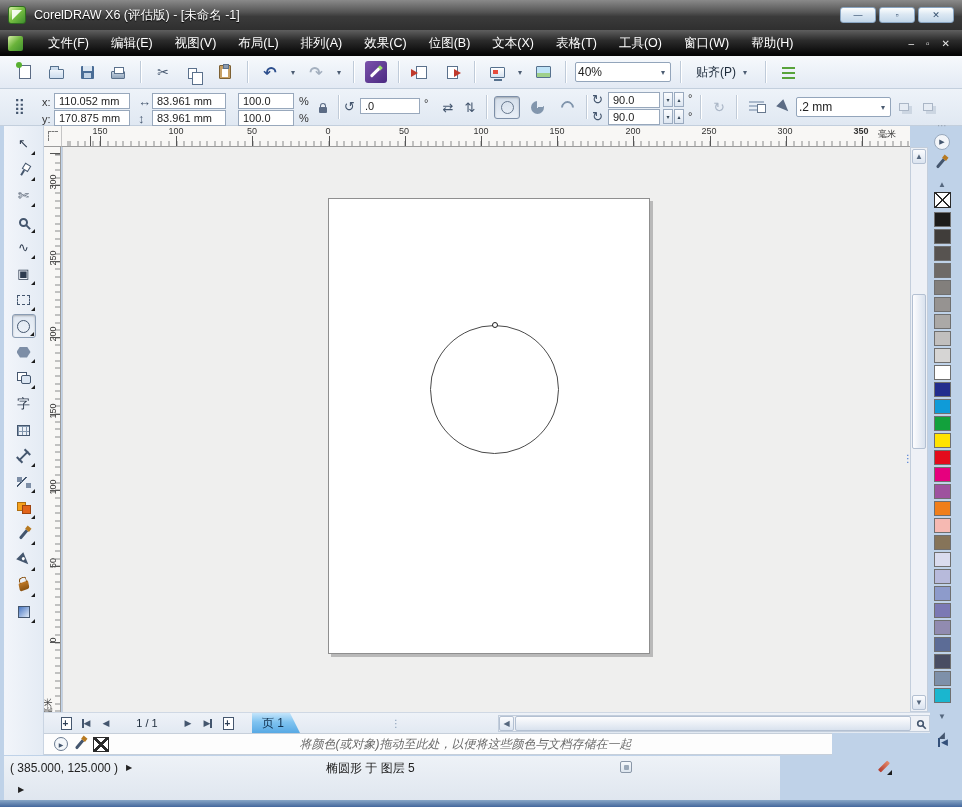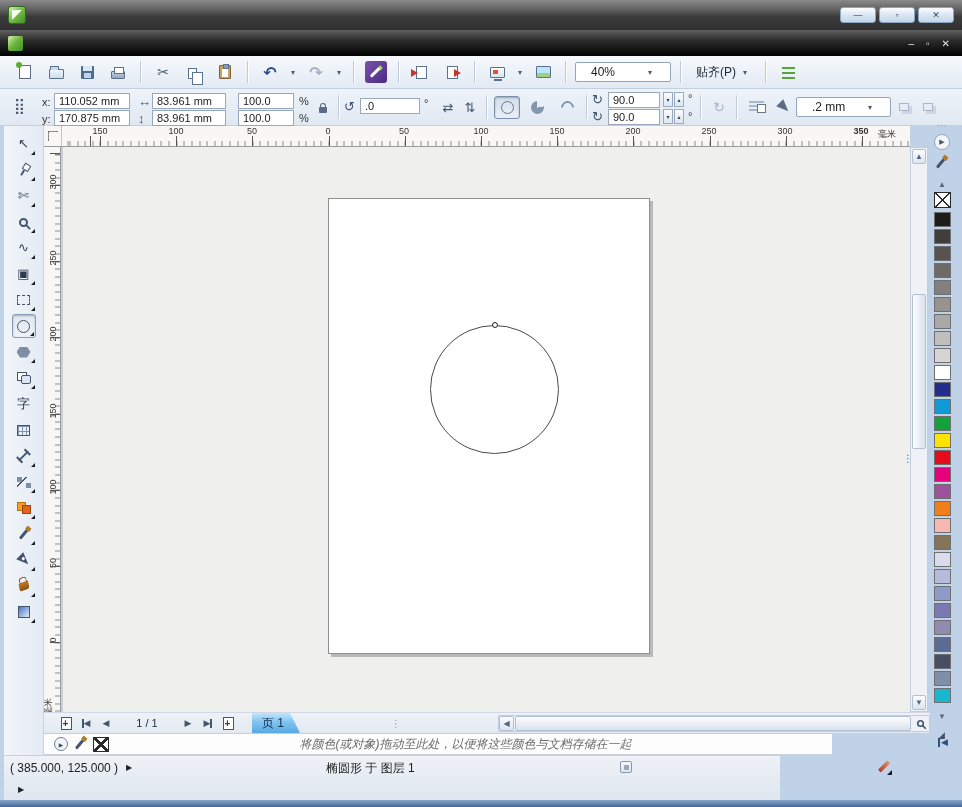--- a/index.html
+++ b/index.html
@@ -22,21 +22,21 @@
   .mdi-controls{margin-left:auto;display:flex;gap:12px;color:#e8e8e8;font-size:10px;padding-right:4px}
 
   
   .toolbar{position:absolute;left:0;top:56px;width:962px;height:33px;background:linear-gradient(#f6f9fc,#e3eaf4);border-bottom:1px solid #c3cfdd;display:flex;align-items:center;padding:0 12px;gap:5px}
   .tbtn{width:26px;height:26px;display:flex;align-items:center;justify-content:center;border-radius:2px}
   .tsep{width:1px;height:22px;background:#bfcbd9;box-shadow:1px 0 0 #fff;margin:0 4px}
   .drop{font-size:8px;color:#4c5c72;width:10px;text-align:center}
   .glyph-blue{color:#2c4e8d;font-size:16px;font-weight:bold}
   .glyph-gray{color:#a4b0bf;font-size:16px;font-weight:bold}
   .glyph-cut{color:#44566e;font-size:14px}
-  .combo{height:20px;background:#fff;border:1px solid #93a5bb;border-radius:2px;display:flex;align-items:center;padding:0 15px;font-size:12px}
+  .combo{height:20px;background:#fff;border:1px solid #93a5bb;border-radius:2px;display:flex;align-items:center;padding:0 2px;font-size:12px}
   .combo .drop{margin-left:auto}
   .flatbtn{height:22px;display:flex;align-items:center;padding:0 6px;gap:4px;font-size:12px;color:#1c2a3a}
 
   
   .x-doc{width:12px;height:14px;background:#fff;border:1px solid #5b6b84;position:relative}
   .x-doc::before{content:'';position:absolute;left:-4px;top:-4px;width:6px;height:6px;border-radius:50%;background:#58b030}
   .x-folder{width:15px;height:10px;background:linear-gradient(#eef4fa,#cdddee);border:1px solid #56718e;border-radius:1px;position:relative;margin-top:4px}
   .x-folder::before{content:'';position:absolute;top:-4px;left:0;width:7px;height:3px;background:#cdddee;border:1px solid #56718e;border-bottom:none;border-radius:1px 1px 0 0}
   .x-save{width:13px;height:13px;background:#4a6d96;border-radius:1px;position:relative}
   .x-save::before{content:'';position:absolute;left:2px;top:0;width:9px;height:5px;background:#dce7f2}
@@ -189,29 +189,56 @@
   .outline-ind::before{content:'';position:absolute;left:6px;top:1px;width:4px;height:13px;background:linear-gradient(#e58a6a,#b23b2e);transform:rotate(45deg);border-radius:1px}
   .outline-ind::after{content:'';position:absolute;right:0;bottom:0;border-left:5px solid transparent;border-bottom:5px solid #1c1c1c}
   .srow2{display:flex;align-items:center;padding:0 6px;height:20px}
   .bottom-frame{position:absolute;left:0;top:800px;width:962px;height:7px;background:linear-gradient(#87a6c6,#44679c)}
 </style>
 </head>
 <body>
 
 <div class="titlebar">
   <span class="applogo"></span>
+  <span class="title-text">CorelDRAW X6 (评估版) - [未命名 -1]</span>
   <span class="win-controls">
     <span class="win-btn">—</span>
     <span class="win-btn">▫</span>
     <span class="win-btn">✕</span>
   </span>
 </div>
 
 <div class="menubar">
   <span class="doclogo"></span>
+  <span style="display:flex">
+
+      <span class="mitem">文件(F)</span>
+
+      <span class="mitem">编辑(E)</span>
+
+      <span class="mitem">视图(V)</span>
+
+      <span class="mitem">布局(L)</span>
+
+      <span class="mitem">排列(A)</span>
+
+      <span class="mitem">效果(C)</span>
+
+      <span class="mitem">位图(B)</span>
+
+      <span class="mitem">文本(X)</span>
+
+      <span class="mitem">表格(T)</span>
+
+      <span class="mitem">工具(O)</span>
+
+      <span class="mitem">窗口(W)</span>
+
+      <span class="mitem">帮助(H)</span>
+    </span>
   <span class="mdi-controls">
     <span>–</span>
     <span>▫</span>
     <span>✕</span>
   </span>
 </div>
 
 <div class="toolbar">
   <span class="tbtn">
       <span class="x-doc"></span>
@@ -553,21 +580,21 @@
 </div>
 <span class="dock-collapse">
     <span class="navbar" style="background:#33507a"></span>
     <span>◀</span>
   </span>
 
 <div class="statusbar">
   <div class="srow1">
     <span>( 385.000, 125.000 )</span>
     <span class="sarrow">▶</span>
-    <span class="objinfo">椭圆形 于 图层 1</span>
+    <span class="objinfo">椭圆形 于 图层 5</span>
     <span class="fill-ind"></span>
     <span class="outline-ind"></span>
   </div>
   <div class="srow2">
     <span class="sarrow">▶</span>
   </div>
 </div>
 <div class="bottom-frame"></div>
 
 </body></html>

